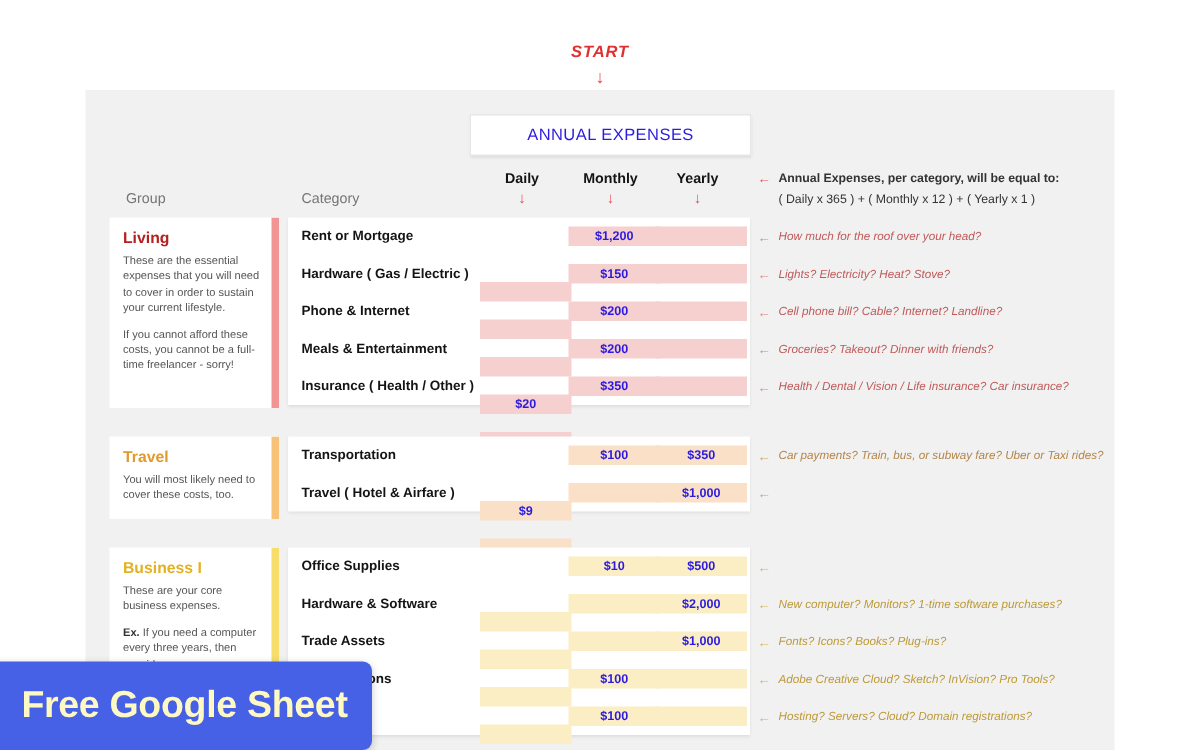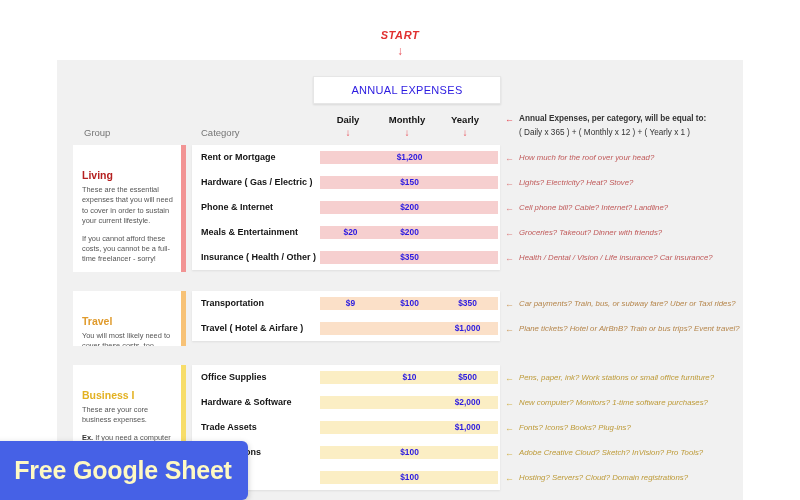--- a/index.html
+++ b/index.html
@@ -144,21 +144,21 @@
     margin-top: 2px;
   }
 
   
   .group-card {
     position: absolute;
     left: 73px;
     width: 113px;
     background: #ffffff;
     box-sizing: border-box;
-    padding: 24px 9px 6px 9px;
+    padding: 8px 9px 6px 9px;
     overflow: hidden;
   }
   .group-bar {
     position: absolute;
     right: 0;
     top: 0;
     bottom: 0;
     width: 5px;
   }
   .group-title {
@@ -202,21 +202,21 @@
     position: absolute;
     top: 6px;
     width: 61px;
     height: 13px;
     line-height: 13px;
     text-align: center;
     font-size: 8.4px;
     font-weight: bold;
     color: #2b1ae0;
   }
-  .cell.daily   { left: 128px; }
+  .cell.daily   { left: 128px; margin-top: 37px; }
   .cell.monthly { left: 187px; }
   .cell.yearly  { left: 245px; }
 
   
   .tint-living   { background: #f6cfcf; }
   .tint-travel   { background: #fbe0c8; }
   .tint-business { background: #fbeec4; }
 
   
   .note {
@@ -359,21 +359,20 @@
       <div class="group-bar" style="background: rgb(247, 194, 119);"></div>
       <div class="group-title" style="color: rgb(224, 155, 45);">Travel</div>
       <p class="group-desc">You will most likely need to cover these costs, too.</p>
     </div>
     <div class="note note-travel" style="top: 291px;">
       <span class="narrow">←</span>
       <span>Car payments? Train, bus, or subway fare? Uber or Taxi rides?</span>
     </div>
     <div class="note note-travel" style="top: 316px;">
       <span class="narrow">←</span>
-      <span>Plane tickets? Hotel or AirBnB? Train or bus trips? Event travel?</span>
     </div>
     <div class="rows-panel" style="top: 291px; height: 50px;">
       <div class="exp-row">
         <div class="row-label">Transportation</div>
         <div class="cell daily tint-travel">$9</div>
         <div class="cell monthly tint-travel">$100</div>
         <div class="cell yearly tint-travel">$350</div>
       </div>
       <div class="exp-row">
         <div class="row-label">Travel ( Hotel &amp; Airfare )</div>
@@ -383,21 +382,20 @@
       </div>
     </div>
     <div class="group-card" style="top: 365px; height: 110px;">
       <div class="group-bar" style="background: rgb(247, 221, 106);"></div>
       <div class="group-title" style="color: rgb(227, 177, 33);">Business I</div>
       <p class="group-desc">These are your core business expenses.</p>
       <p class="group-desc"><b>Ex.</b> If you need a computer every three years, then consider</p>
     </div>
     <div class="note note-business" style="top: 365px;">
       <span class="narrow">←</span>
-      <span>Pens, paper, ink? Work stations or small office furniture?</span>
     </div>
     <div class="note note-business" style="top: 390px;">
       <span class="narrow">←</span>
       <span>New computer? Monitors? 1-time software purchases?</span>
     </div>
     <div class="note note-business" style="top: 415px;">
       <span class="narrow">←</span>
       <span>Fonts? Icons? Books? Plug-ins?</span>
     </div>
     <div class="note note-business" style="top: 440px;">

